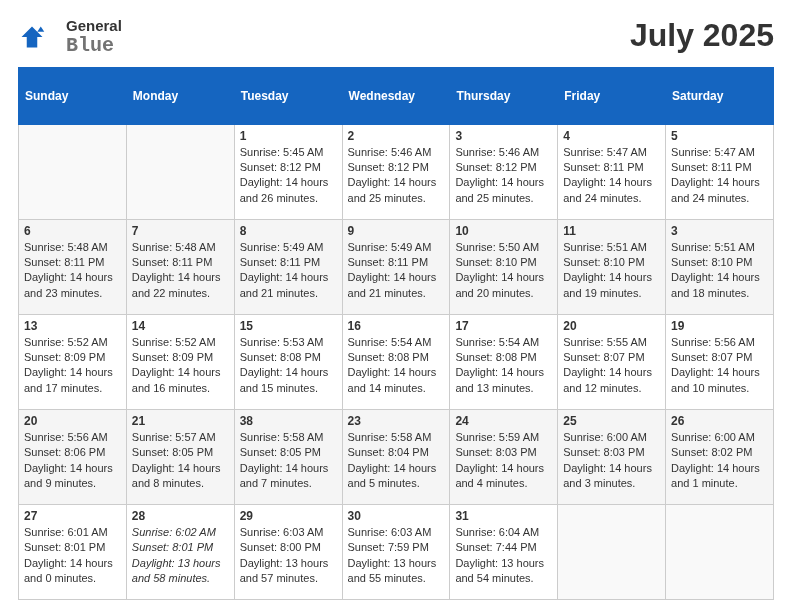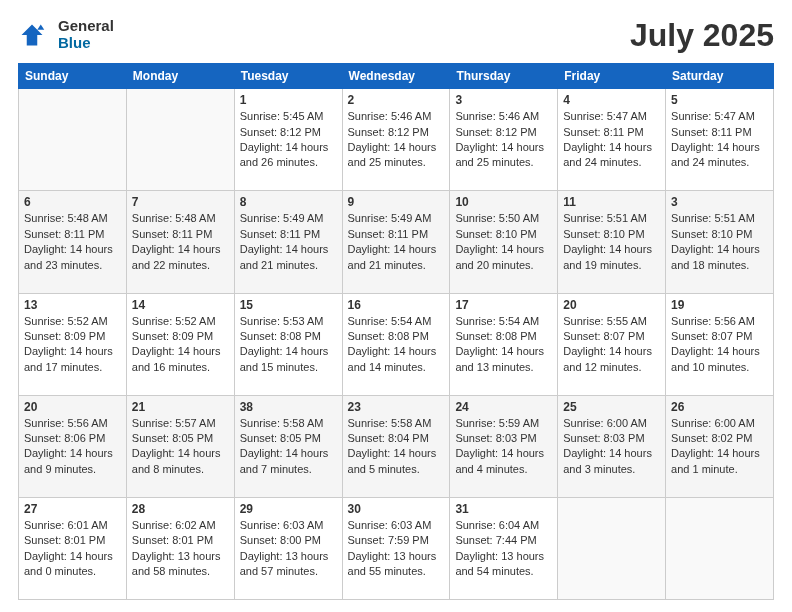--- a/index.html
+++ b/index.html
@@ -19,36 +19,37 @@
     }
     .header {
       display: flex;
       justify-content: space-between;
       align-items: flex-start;
       margin-bottom: 10px;
     }
     .logo {
       display: flex;
       align-items: center;
-      gap: 12px;
+      gap: 20px;
     }
     .logo-text {
       display: flex;
       flex-direction: column;
       line-height: 1.1;
     }
     .logo-general {
       font-size: 15px;
       font-weight: bold;
       color: #333;
     }
     .logo-blue {
-      font-size: 15px;
-      font-weight: bold;
-      color: #0369a1;
+      font-size: 20px;
+      font-weight: bold;
+      color: #737373;
+      font-family: Liberation Mono, monospace;
     }
     .logo-icon {
       width: 28px;
       height: 28px;
     }
     .title-block {
       text-align: center;
     }
     .main-title {
       font-size: 32px;
@@ -63,21 +64,21 @@
     table {
       width: 100%;
       border-collapse: collapse;
       flex: 1;
     }
     thead tr th {
       background: #1565C0;
       color: #fff;
       font-size: 12px;
       font-weight: bold;
-      padding: 5px 6px;
+      padding: 21px 6px;
       text-align: left;
       border: 1px solid #1565C0;
     }
     tbody tr td {
       border: 1px solid #ccc;
       vertical-align: top;
       padding: 4px 5px;
       font-size: 10px;
       color: #333;
       width: calc(100% / 7);
@@ -305,21 +306,21 @@
         </tr>
         <tr>
           <td>
             <span class="day-number">27</span>
             <div class="day-info" style="white-space: pre-line;">Sunrise: 6:01 AM
 Sunset: 8:01 PM
 Daylight: 14 hours and 0 minutes.</div>
           </td>
           <td>
             <span class="day-number">28</span>
-            <div class="day-info" style="white-space: pre-line;">Sunrise: 6:02 AM
+            <div class="day-info" style="white-space: pre-line; font-style: italic;">Sunrise: 6:02 AM
 Sunset: 8:01 PM
 Daylight: 13 hours and 58 minutes.</div>
           </td>
           <td>
             <span class="day-number">29</span>
             <div class="day-info" style="white-space: pre-line;">Sunrise: 6:03 AM
 Sunset: 8:00 PM
 Daylight: 13 hours and 57 minutes.</div>
           </td>
           <td>

